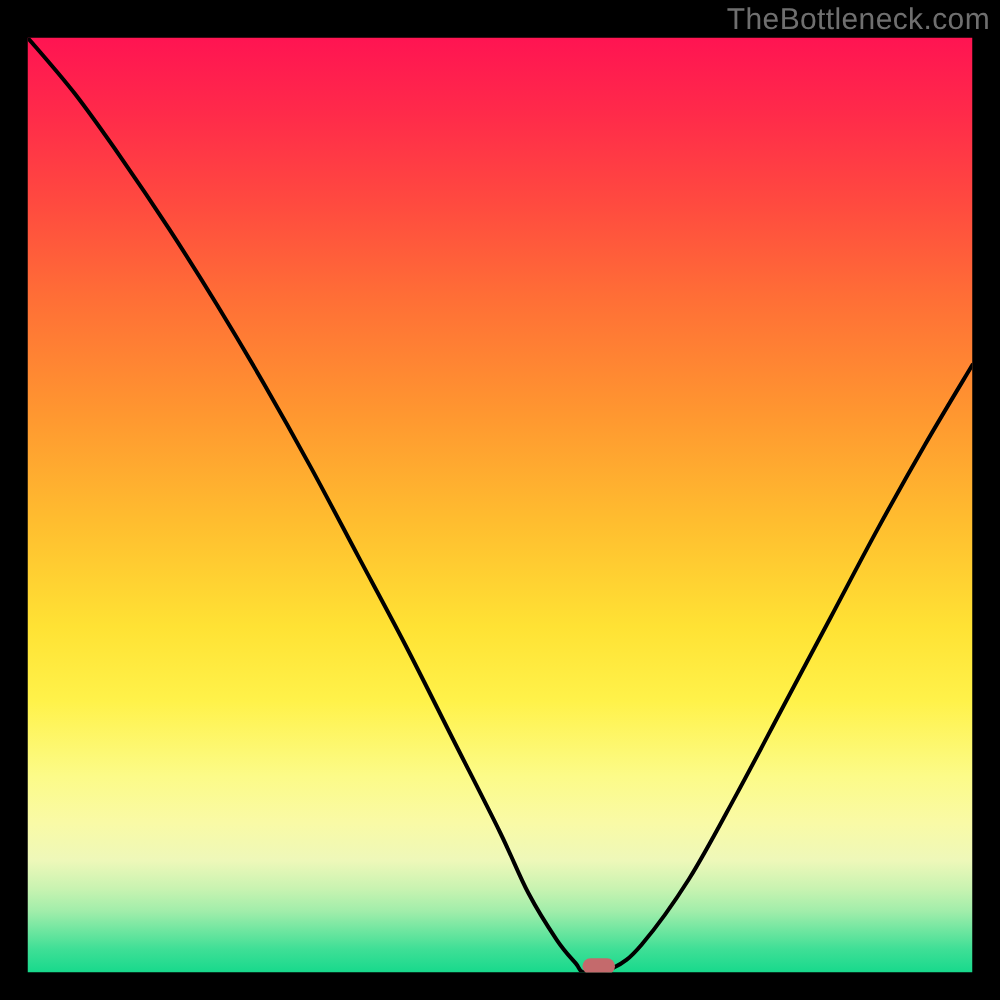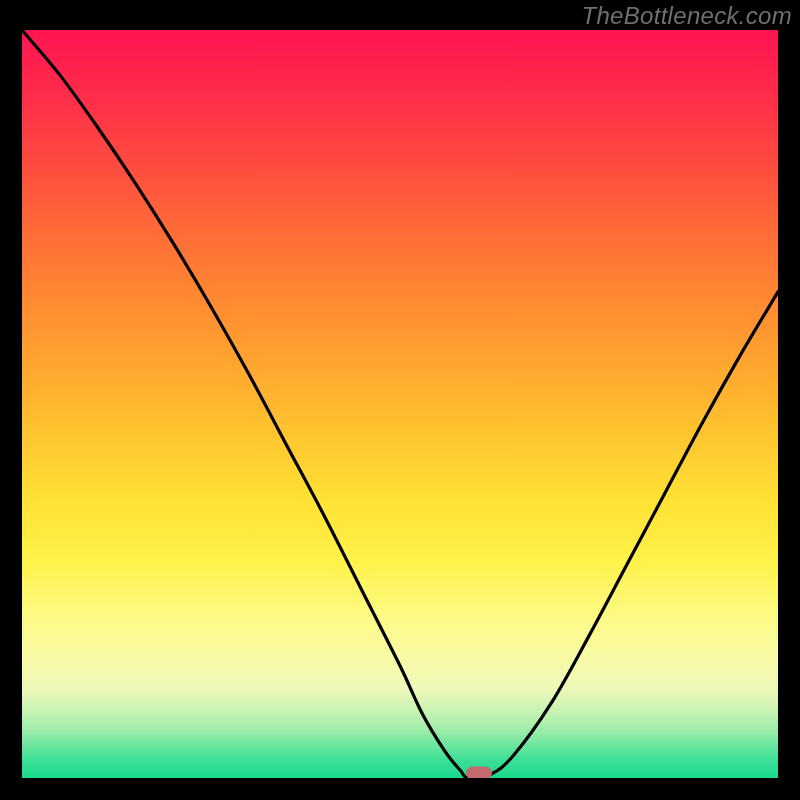--- a/index.html
+++ b/index.html
@@ -9,21 +9,20 @@
     height: 800px;
     background: #000;
     overflow: hidden;
     font-family: Arial, Helvetica, sans-serif;
   }
   .frame {
     position: relative;
     width: 800px;
     height: 800px;
     background: #000;
-    font-style: italic;
   }
   .watermark {
     position: absolute;
     top: 2px;
     right: 8px;
     color: #6f6f6f;
     font-size: 24px;
     font-weight: 500;
     letter-spacing: 0.3px;
     z-index: 10;

